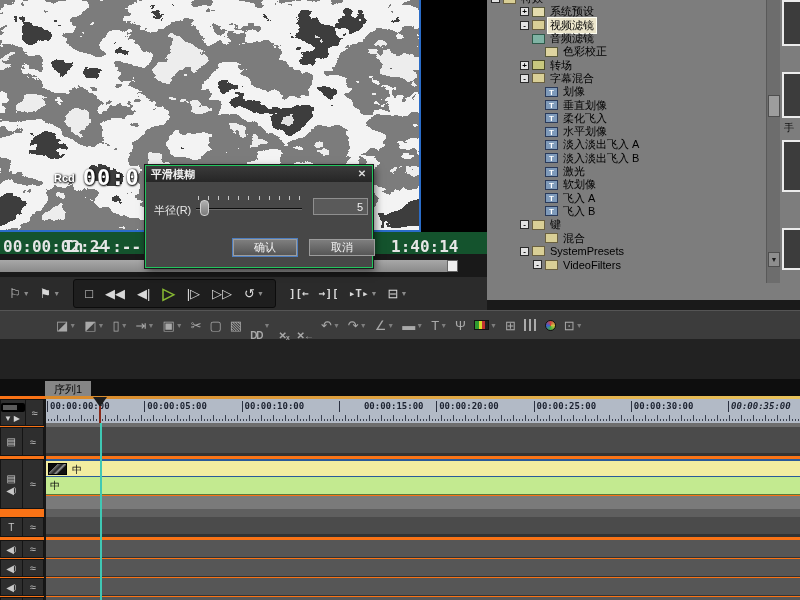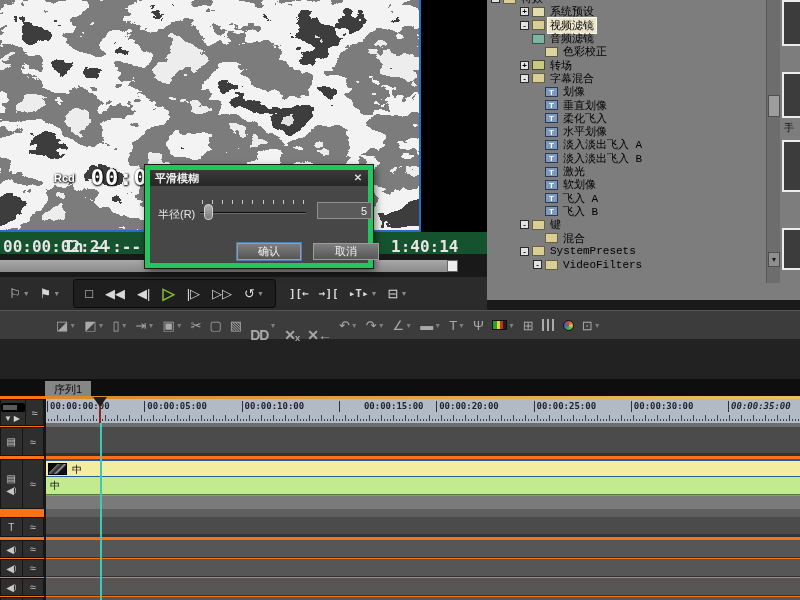--- a/index.html
+++ b/index.html
@@ -5,41 +5,41 @@
   html,body{margin:0;padding:0;background:#111;}
   #app{position:relative;width:800px;height:600px;overflow:hidden;
        font-family:"Liberation Sans",sans-serif;background:#222;user-select:none;}
   #app *{box-sizing:border-box;}
   .abs{position:absolute;}
 
   
   #monitor{left:0;top:0;width:487px;height:310px;background:#000;}
   #sketch-wrap{left:0;top:0;width:420px;height:231px;overflow:hidden;background:#888;}
   #preview-frame{left:0;top:0;width:421px;height:232px;border-right:2px solid var(--accent_blue);border-bottom:2px solid var(--accent_blue);}
-  #rcd-overlay{left:54px;top:165px;color:#fff;text-shadow:0 1px 2px #000,1px 0 2px #000;display:flex;align-items:center;gap:16px;}
+  #rcd-overlay{left:54px;top:165px;color:#fff;text-shadow:0 1px 2px #000,1px 0 2px #000;display:flex;align-items:center;gap:8px;}
   #rcd-overlay .rcd{font-size:11px;font-weight:bold;}
   #rcd-overlay .rcd-time{font-size:22px;font-weight:bold;letter-spacing:1px;font-family:"DejaVu Sans Mono",monospace;}
   #status-bar{left:0;top:232px;width:487px;height:22px;background:#14532d;color:#e6e6e6;
       font-family:"DejaVu Sans Mono",monospace;font-size:16px;font-weight:bold;text-align:center;}
   #status-bar span{position:absolute;top:5px;white-space:pre;}
   #tc-current{left:3px;} #tc-in{left:64px;} #tc-right{left:391px;}
   #scrub-row{left:0;top:254px;width:487px;height:23px;background:#191919;}
   #scrub-track{left:0;top:6px;width:458px;height:12px;background:#101010;}
   #scrub-bar{left:0;top:0;width:447px;height:12px;background:linear-gradient(#a8a8a8,#8a8a8a);}
   #scrub-pos{left:447px;top:0;width:11px;height:12px;background:#efefef;border:1px solid #666;}
   #transport{left:0;top:277px;width:487px;height:33px;background:#2b2b2b;display:flex;align-items:center;gap:4px;padding-left:6px;}
   .tbtn{display:inline-flex;align-items:center;color:#d8d8d8;font-size:13px;padding:2px 3px;border-radius:2px;cursor:default;}
   .tbtn .caret{font-size:7px;color:#8a8a8a;margin-left:2px;}
   .tbtn.accent{color:var(--play_green);font-size:16px;font-weight:bold;}
   .tgroup-main{display:inline-flex;align-items:center;gap:6px;background:#1e1e1e;border:1px solid #0c0c0c;border-radius:3px;padding:2px 8px;margin:0 6px;}
   .tbtn .txtg{font-family:"DejaVu Sans Mono",monospace;font-size:11px;font-weight:bold;}
 
   
   #dialog{left:145px;top:165px;width:228px;height:103px;background:#474747;
-      border:5px solid #22c55e;box-shadow:0 0 0 1px #1a1a1a,2px 3px 8px rgba(0,0,0,.6);z-index:50;}
+      border:1px solid #22c55e;box-shadow:0 0 0 1px #1a1a1a,2px 3px 8px rgba(0,0,0,.6);z-index:50;}
   #dialog-title{left:0;top:0;width:100%;height:16px;background:linear-gradient(#3a3a3a,#262626);
       color:#efefef;font-size:11px;font-weight:bold;line-height:16px;padding-left:5px;}
   #dialog-close{right:3px;top:1px;width:14px;height:13px;color:#ddd;font-size:10px;font-weight:bold;text-align:center;line-height:13px;}
   #radius-label{left:8px;top:37px;color:#e8e8e8;font-size:11px;}
   #slider{left:50px;top:30px;width:106px;height:26px;}
   #slider-ticks{left:2px;top:0;width:102px;display:flex;justify-content:space-between;}
   #slider-ticks i{width:1px;height:4px;background:#c8c8c8;}
   #slider-track{left:0;top:12px;width:106px;height:2px;background:#0d0d0d;border-bottom:1px solid #6a6a6a;}
   #slider-thumb{left:4px;top:4px;width:9px;height:16px;background:linear-gradient(#b0b0b0,#7c7c7c);
       border:1px solid #cfcfcf;border-radius:4px;}
@@ -60,40 +60,40 @@
   .tree-icon{width:13px;height:10px;flex:none;margin-right:3px;border:1px solid #3a3a2a;
       font-size:8px;line-height:9px;text-align:center;color:#fff;font-weight:bold;}
   .ic-folder,.ic-folder-open{background:#d9cf96;border-color:#6a6040;}
   .ic-preset{background:#e3dcae;border-color:#5a5a3a;}
   .ic-filter{background:#ded4a0;border-color:#5a5a3a;}
   .ic-audio-filter{background:#7fb3a4;border-color:#2f5a4a;}
   .ic-transition{background:#c8c87e;border-color:#4a4a2a;}
   .ic-audio-fade{background:#93c878;border-color:#3a5a2a;}
   .ic-title-fx{background:#7e9aba;border-color:#2a3a5a;color:#fff;}
   .ic-mixer{background:#d9cf96;border-color:#6a6040;}
-  .tree-label{padding:0 2px;font-family:Liberation Mono, monospace;}
+  .tree-label{padding:0 2px;}
   .tree-row.sel .tree-label{background:var(--selection);outline:1px solid #fdfdf2;}
   #tree-scrollbar{left:279px;top:0;width:14px;height:283px;background:#6d6d6d;border-left:1px solid #595959;}
   #scroll-thumb{left:1px;top:95px;width:12px;height:22px;background:#9d9d9d;border:1px solid #4e4e4e;}
   #scroll-down{left:1px;top:252px;width:12px;height:15px;background:#8e8e8e;border:1px solid #4e4e4e;
       color:#1a1a1a;font-size:7px;text-align:center;line-height:14px;}
   #thumb-strip{left:293px;top:0;width:20px;height:283px;}
   .fx-thumb{left:2px;width:30px;background:#3c3c3c;border:2px solid #ececec;}
   #thumb-caption{left:4px;top:121px;font-size:10px;color:#0c0c0c;}
   #panel-tabs{left:0;top:283px;width:313px;height:17px;background:#141414;display:flex;gap:2px;padding:1px 0 0 2px;}
   .panel-tab{padding:1px 7px;font-size:11px;background:#6a6a6a;color:#101010;height:15px;line-height:13px;}
   .panel-tab.active{background:#3e3e3e;color:#e9e9e9;}
   #panel-bottom{left:0;top:300px;width:313px;height:10px;background:#1a1a1a;}
 
   
   #toolbar-row{left:0;top:310px;width:800px;height:29px;background:#3c3c3c;border-top:1px solid #555;
       display:flex;align-items:center;gap:8px;padding-left:56px;}
   .tool-btn{display:inline-flex;align-items:center;color:#a9a9a9;font-size:13px;}
   .tool-btn .caret{font-size:7px;color:#7e7e7e;margin-left:1px;}
-  .tool-btn .txtg{font-size:14px;font-weight:bold;letter-spacing:-1px;margin-top:20px;}
+  .tool-btn .txtg{font-size:10px;font-weight:bold;letter-spacing:-1px;margin-top:20px;}
   .colorbars{width:15px;height:10px;border:1px solid #111;
       background:linear-gradient(90deg,#2f9a2f 0 34%,#d8d82a 34% 55%,#c03030 55% 78%,#202020 78%);}
   .wheel{width:11px;height:11px;border-radius:50%;border:1px solid #111;
       background:conic-gradient(#d04040,#d0c040,#3fae3f,#4060d0,#d04040);}
   .sliders3{width:13px;height:12px;background:repeating-linear-gradient(90deg,#aaa 0 2px,transparent 2px 5px);}
 
   
   #timeline{left:0;top:339px;width:800px;height:261px;background:#f97316;margin-top:40px;}
   #seq-tab-row{left:0;top:0;width:800px;height:17px;background:#0e0e0e;}
   #seq-tab{left:45px;top:2px;padding:1px 9px;background:#868686;color:#0a0a0a;font-size:11px;height:15px;}

